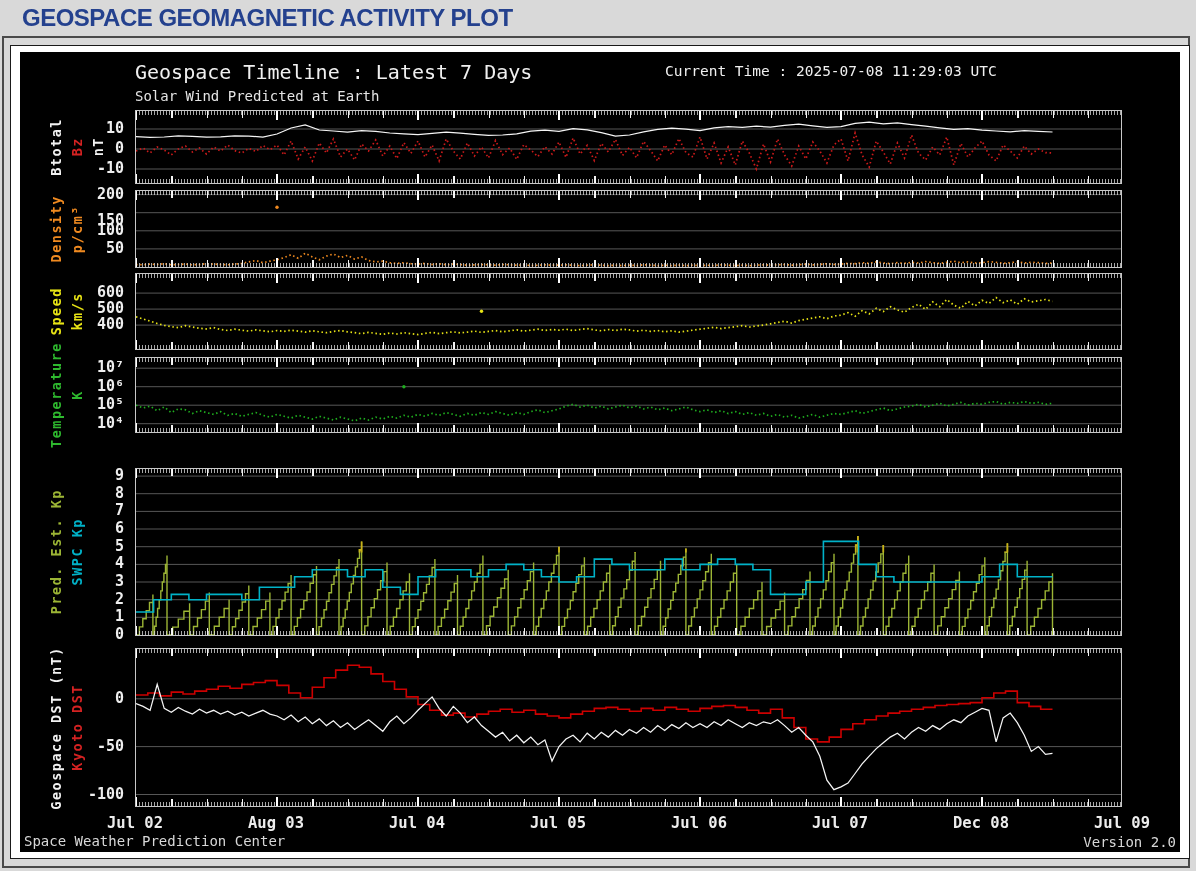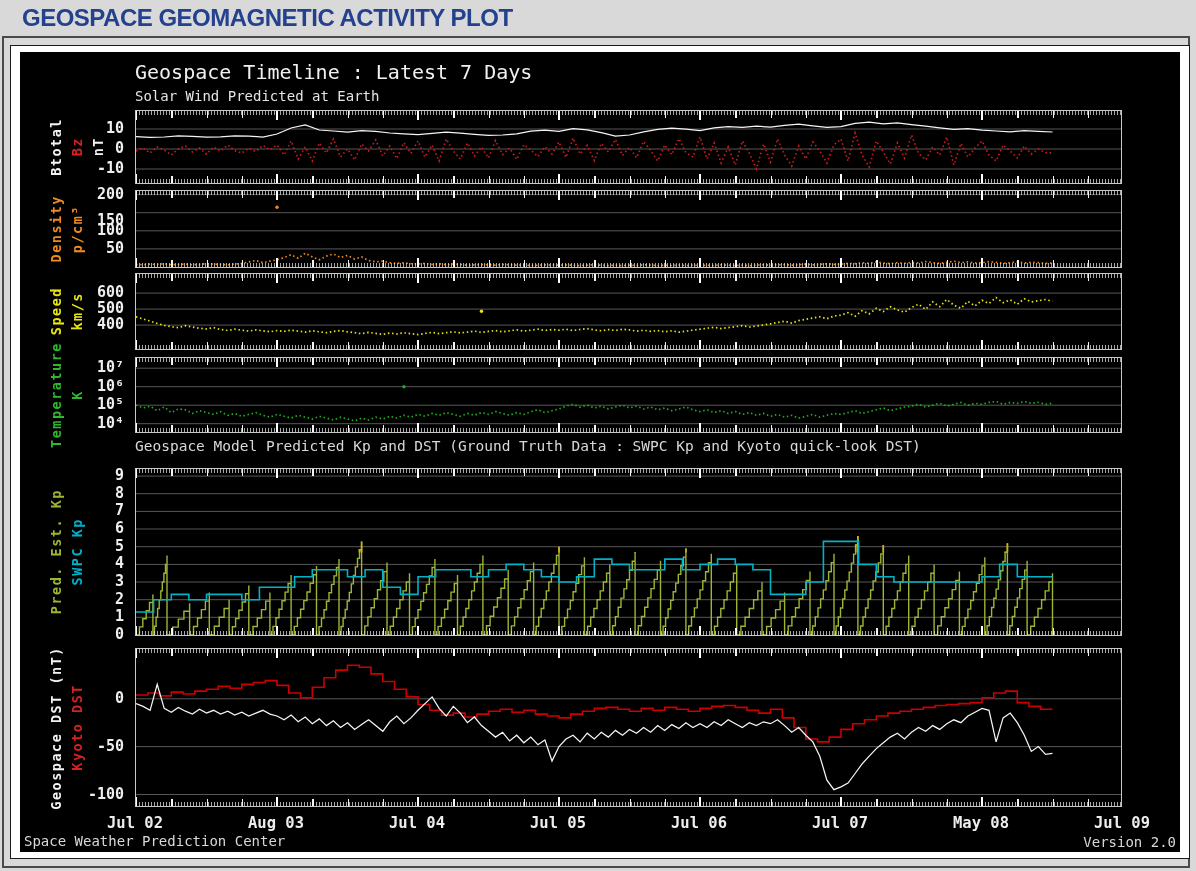--- a/index.html
+++ b/index.html
@@ -36,22 +36,22 @@
 </head>
 <body>
 
 <div id="hdr">GEOSPACE GEOMAGNETIC ACTIVITY PLOT</div>
 
 <div id="window">
   <div id="frame">
     <div id="plot">
 
       <div class="ttl" id="plot-title">Geospace Timeline : Latest 7 Days</div>
+      <div class="ttl" id="cur-time">Current Time : 2025-07-08 11:29:03 UTC</div>
       <div class="ttl" id="plot-sub">Solar Wind Predicted at Earth</div>
-      <div class="ttl" id="section2">Geospace Model Predicted Kp and DST (Ground Truth Data : SWPC Kp and Kyoto quick-look DST)</div>
 
       <div class="prow" style="top:58px;height:74px;">
           <div class="gutter">
             <div class="ytick" style="top: 9px;">10</div>
             <div class="ytick" style="top: 29px;">0</div>
             <div class="ytick" style="top: 49px;">-10</div>
           </div>
           <div class="pane">
             <svg width="987" height="72">
               <line x1="0" x2="987" y1="18.0" y2="18.0" stroke="#575757" stroke-width="1"></line>
@@ -311,21 +311,21 @@
           </div>
         </div>
 
       <div id="xlabels">
           <span class="xlab" style="left: 115px;">Jul 02</span>
           <span class="xlab" style="left: 256px;">Aug 03</span>
           <span class="xlab" style="left: 397px;">Jul 04</span>
           <span class="xlab" style="left: 538px;">Jul 05</span>
           <span class="xlab" style="left: 679px;">Jul 06</span>
           <span class="xlab" style="left: 820px;">Jul 07</span>
-          <span class="xlab" style="left: 961px;">May 08</span>
+          <span class="xlab" style="left: 961px;">Dec 08</span>
           <span class="xlab" style="left: 1102px;">Jul 09</span>
         </div>
 
       <div id="footer">
         <span class="fl">Space Weather Prediction Center</span>
         <span class="fr">Version 2.0</span>
       </div>
 
     </div>
   </div>

